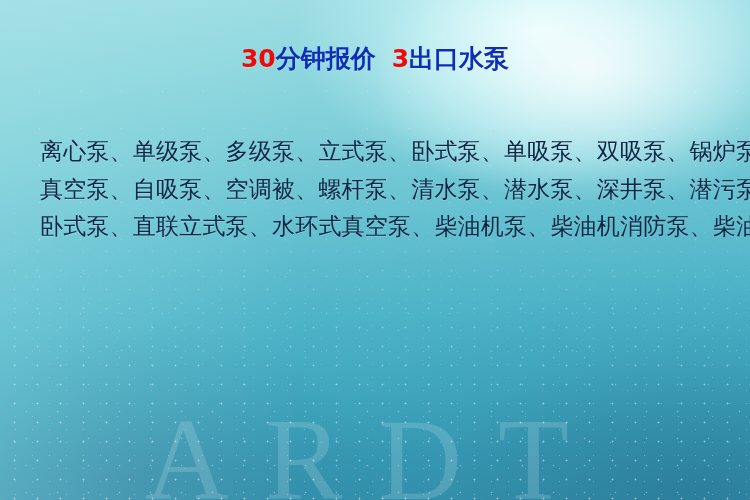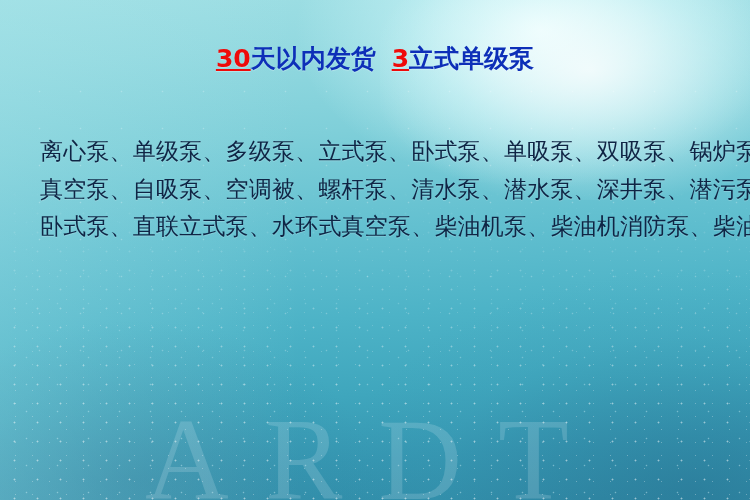--- a/index.html
+++ b/index.html
@@ -101,21 +101,21 @@
     top: 46px;
     width: 750px;
     text-align: center;
     font-size: 25px;
     font-weight: 700;
     line-height: 1;
     color: #0d2fb8;
     white-space: nowrap;
     text-shadow: 0 1px 1px rgba(255,255,255,0.30);
   }
-  #headline .num { color: #ee0a0a; text-decoration: underline; }
+  #headline .num { color: #ee0a0a; }
   #headline .seg-gap { display: inline-block; width: 16px; }
 
   #body-text {
     position: absolute;
     left: 40px;
     top: 133px;
     width: 676px;
     color: #0f2545;
     font-size: 23px;
     font-weight: 400;
@@ -134,21 +134,21 @@
 <div id="banner">
 
   <div id="bg-band-left"></div>
   <div id="bg-glow-top"></div>
   <div id="bg-speckle"></div>
   <div id="bg-speckle-2"></div>
 
   <div id="watermark">ARDT</div>
 
   <div id="headline">
-    <span class="num">30</span><span>天以内发货</span><span class="seg-gap"></span><span class="num">3</span><span>立式单级泵</span>
+    <span class="num">30</span><span>分钟报价</span><span class="seg-gap"></span><span class="num">3</span><span>出口水泵</span>
   </div>
 
   <div id="body-text">
     <div class="line">离心泵、单级泵、多级泵、立式泵、卧式泵、单吸泵、双吸泵、锅炉泵</div>
     <div class="line">真空泵、自吸泵、空调被、螺杆泵、清水泵、潜水泵、深井泵、潜污泵</div>
     <div class="line">卧式泵、直联立式泵、水环式真空泵、柴油机泵、柴油机消防泵、柴油</div>
   </div>
 
 </div>
 

